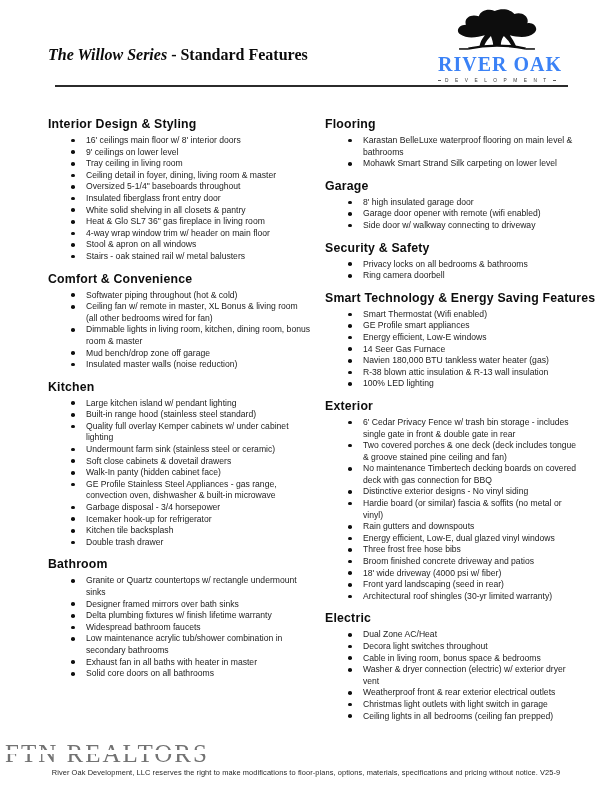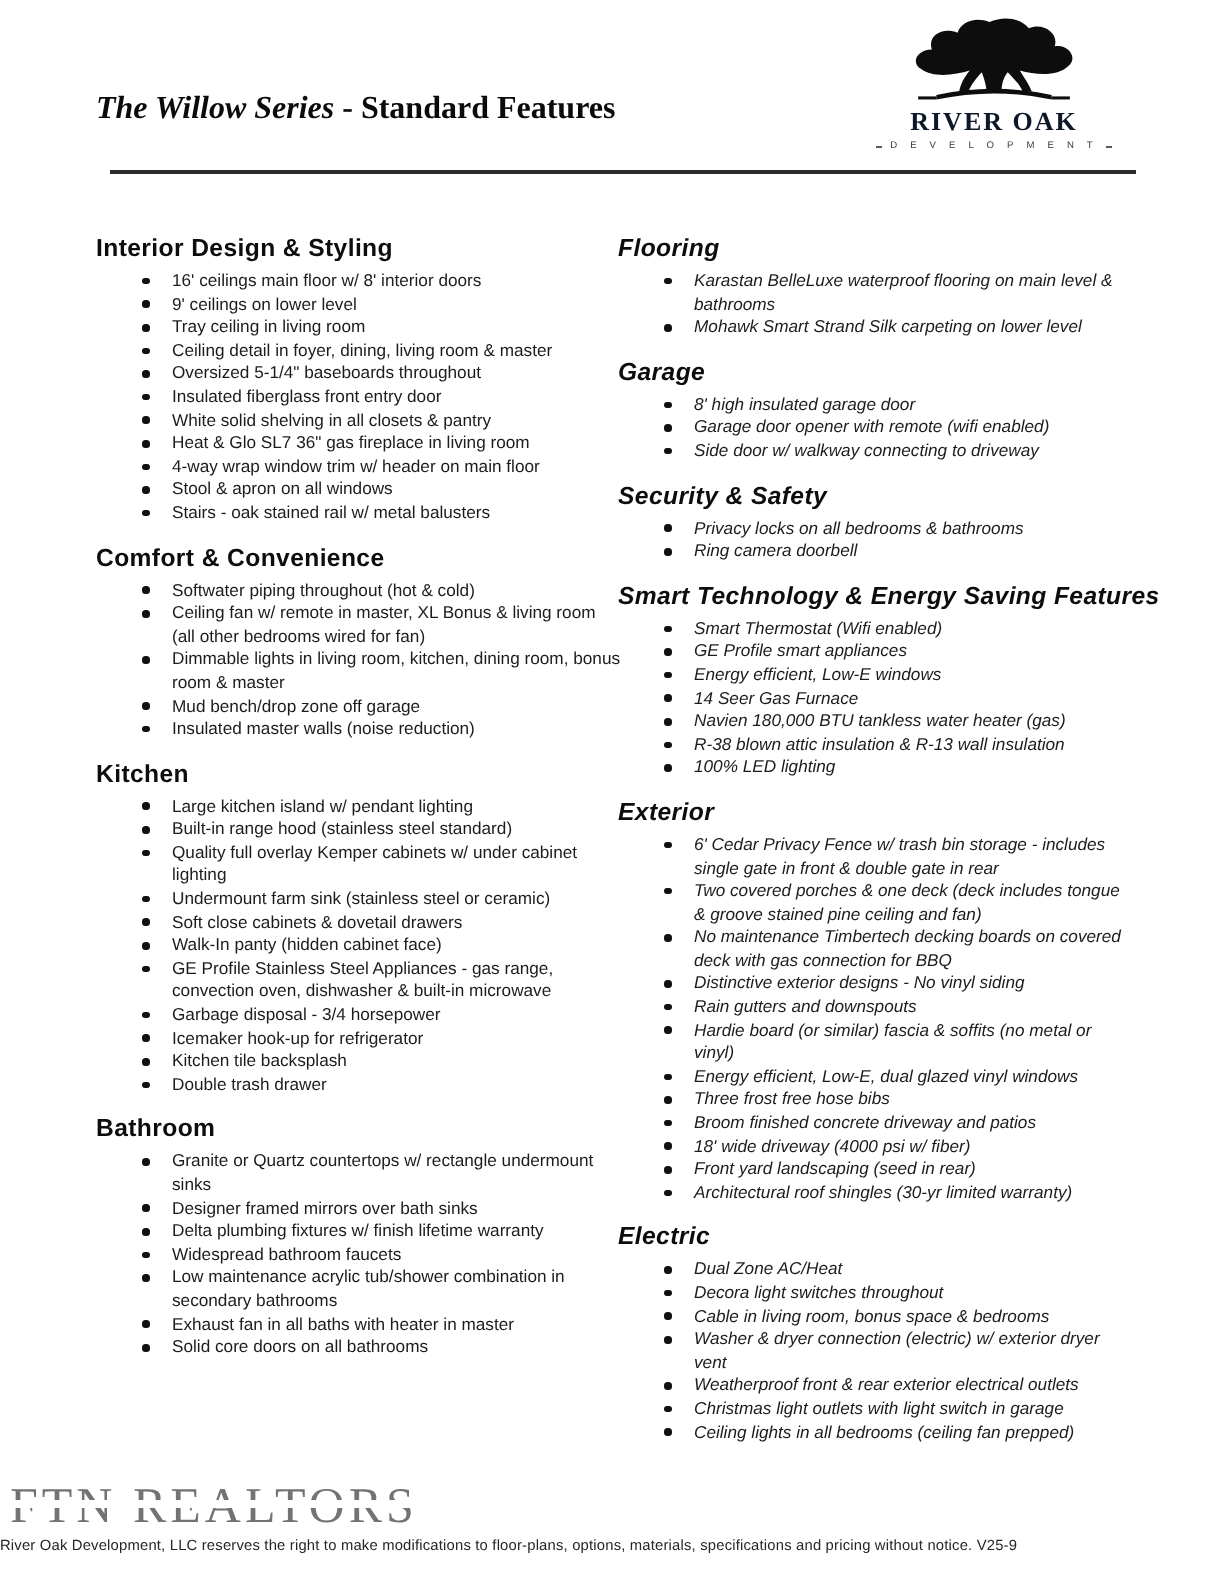--- a/index.html
+++ b/index.html
@@ -11,33 +11,33 @@
   .doc-title{
     position:absolute;left:48px;top:46px;margin:0;
     font-family:Liberation Serif, serif;font-size:16px;font-weight:bold;color:#0b0b0b;
     white-space:nowrap;
   }
   .title-series{font-style:italic;}
   .title-suffix{margin-left:4px;}
   .logo{position:absolute;left:438px;top:8px;width:118px;text-align:center;}
   .logo svg{display:block;margin:0 auto;}
   .logo-brand{
-    font-family:"Liberation Serif",serif;font-weight:bold;font-size:13px;
-    letter-spacing:1px;color:#0f172a;margin-top:1px;white-space:nowrap;
+    font-family:"Liberation Serif",serif;font-weight:bold;font-size:20px;
+    letter-spacing:1px;color:#3b82f6;margin-top:1px;white-space:nowrap;
   }
   .logo-division{
     display:flex;align-items:center;justify-content:center;gap:4px;
     margin-top:2px;font-size:4.8px;letter-spacing:2.6px;color:#3a3a3a;white-space:nowrap;
   }
   .logo-division .dash{display:inline-block;width:18px;height:1px;background:#5a5a5a;}
   .rule{position:absolute;left:55px;top:85px;width:513px;height:2.4px;background:#2b2b2b;}
   
   .col{position:absolute;top:97px;margin-top:20px;}
   .col-left{left:48px;width:263px;}
-  .col-right{left:309px;width:252px;font-style:italic;}
+  .col-right{left:325px;width:252px;}
   .feature-section{margin:0 0 9px 0;}
   .section-title{
     margin:0 0 4px 0;font-size:12.3px;font-weight:bold;color:#0d0d0d;
     letter-spacing:.2px;white-space:nowrap;
   }
   .feature-list{list-style:none;margin:0;padding:0;}
   .feature-item{
     position:relative;padding-left:38px;font-size:8.6px;line-height:11.6px;color:#1c1c1c;
   }
   .feature-item::before{
@@ -46,21 +46,21 @@
   }
   
   .watermark{
     position:absolute;left:5px;top:740px;
     font-family:"Liberation Serif",serif;font-size:25px;font-weight:400;
     letter-spacing:2px;color:#737373;white-space:nowrap;
     -webkit-mask-image:linear-gradient(180deg,#000 0 36%,transparent 36% 50%,#000 50% 100%);
     mask-image:linear-gradient(180deg,#000 0 36%,transparent 36% 50%,#000 50% 100%);
   }
   .footer-note{
-    position:absolute;left:0;top:768px;width:100%;
+    position:absolute;left:0;top:768px;width:100%;text-align:center;
     font-size:7.4px;color:#262626;letter-spacing:.1px;
   }
 </style>
 </head>
 <body>
 
 <div class="page">
 
   <h1 class="doc-title"><span class="title-series">The Willow Series</span><span class="title-suffix">- Standard Features</span></h1>
 
@@ -180,22 +180,22 @@
           <li class="feature-item">100% LED lighting</li>
         </ul>
       </section>
       <section class="feature-section">
         <h2 class="section-title">Exterior</h2>
         <ul class="feature-list">
           <li class="feature-item">6' Cedar Privacy Fence w/ trash bin storage - includes single gate in front &amp; double gate in rear</li>
           <li class="feature-item">Two covered porches &amp; one deck (deck includes tongue &amp; groove stained pine ceiling and fan)</li>
           <li class="feature-item">No maintenance Timbertech decking boards on covered deck with gas connection for BBQ</li>
           <li class="feature-item">Distinctive exterior designs - No vinyl siding</li>
+          <li class="feature-item">Hardie board (or similar)  fascia &amp; soffits (no metal or vinyl)</li>
           <li class="feature-item">Rain gutters and downspouts</li>
-          <li class="feature-item">Hardie board (or similar)  fascia &amp; soffits (no metal or vinyl)</li>
           <li class="feature-item">Energy efficient, Low-E, dual glazed vinyl windows</li>
           <li class="feature-item">Three frost free hose bibs</li>
           <li class="feature-item">Broom finished concrete driveway and patios</li>
           <li class="feature-item">18' wide driveway (4000 psi w/ fiber)</li>
           <li class="feature-item">Front yard landscaping (seed in rear)</li>
           <li class="feature-item">Architectural roof shingles (30-yr limited warranty)</li>
         </ul>
       </section>
       <section class="feature-section">
         <h2 class="section-title">Electric</h2>

